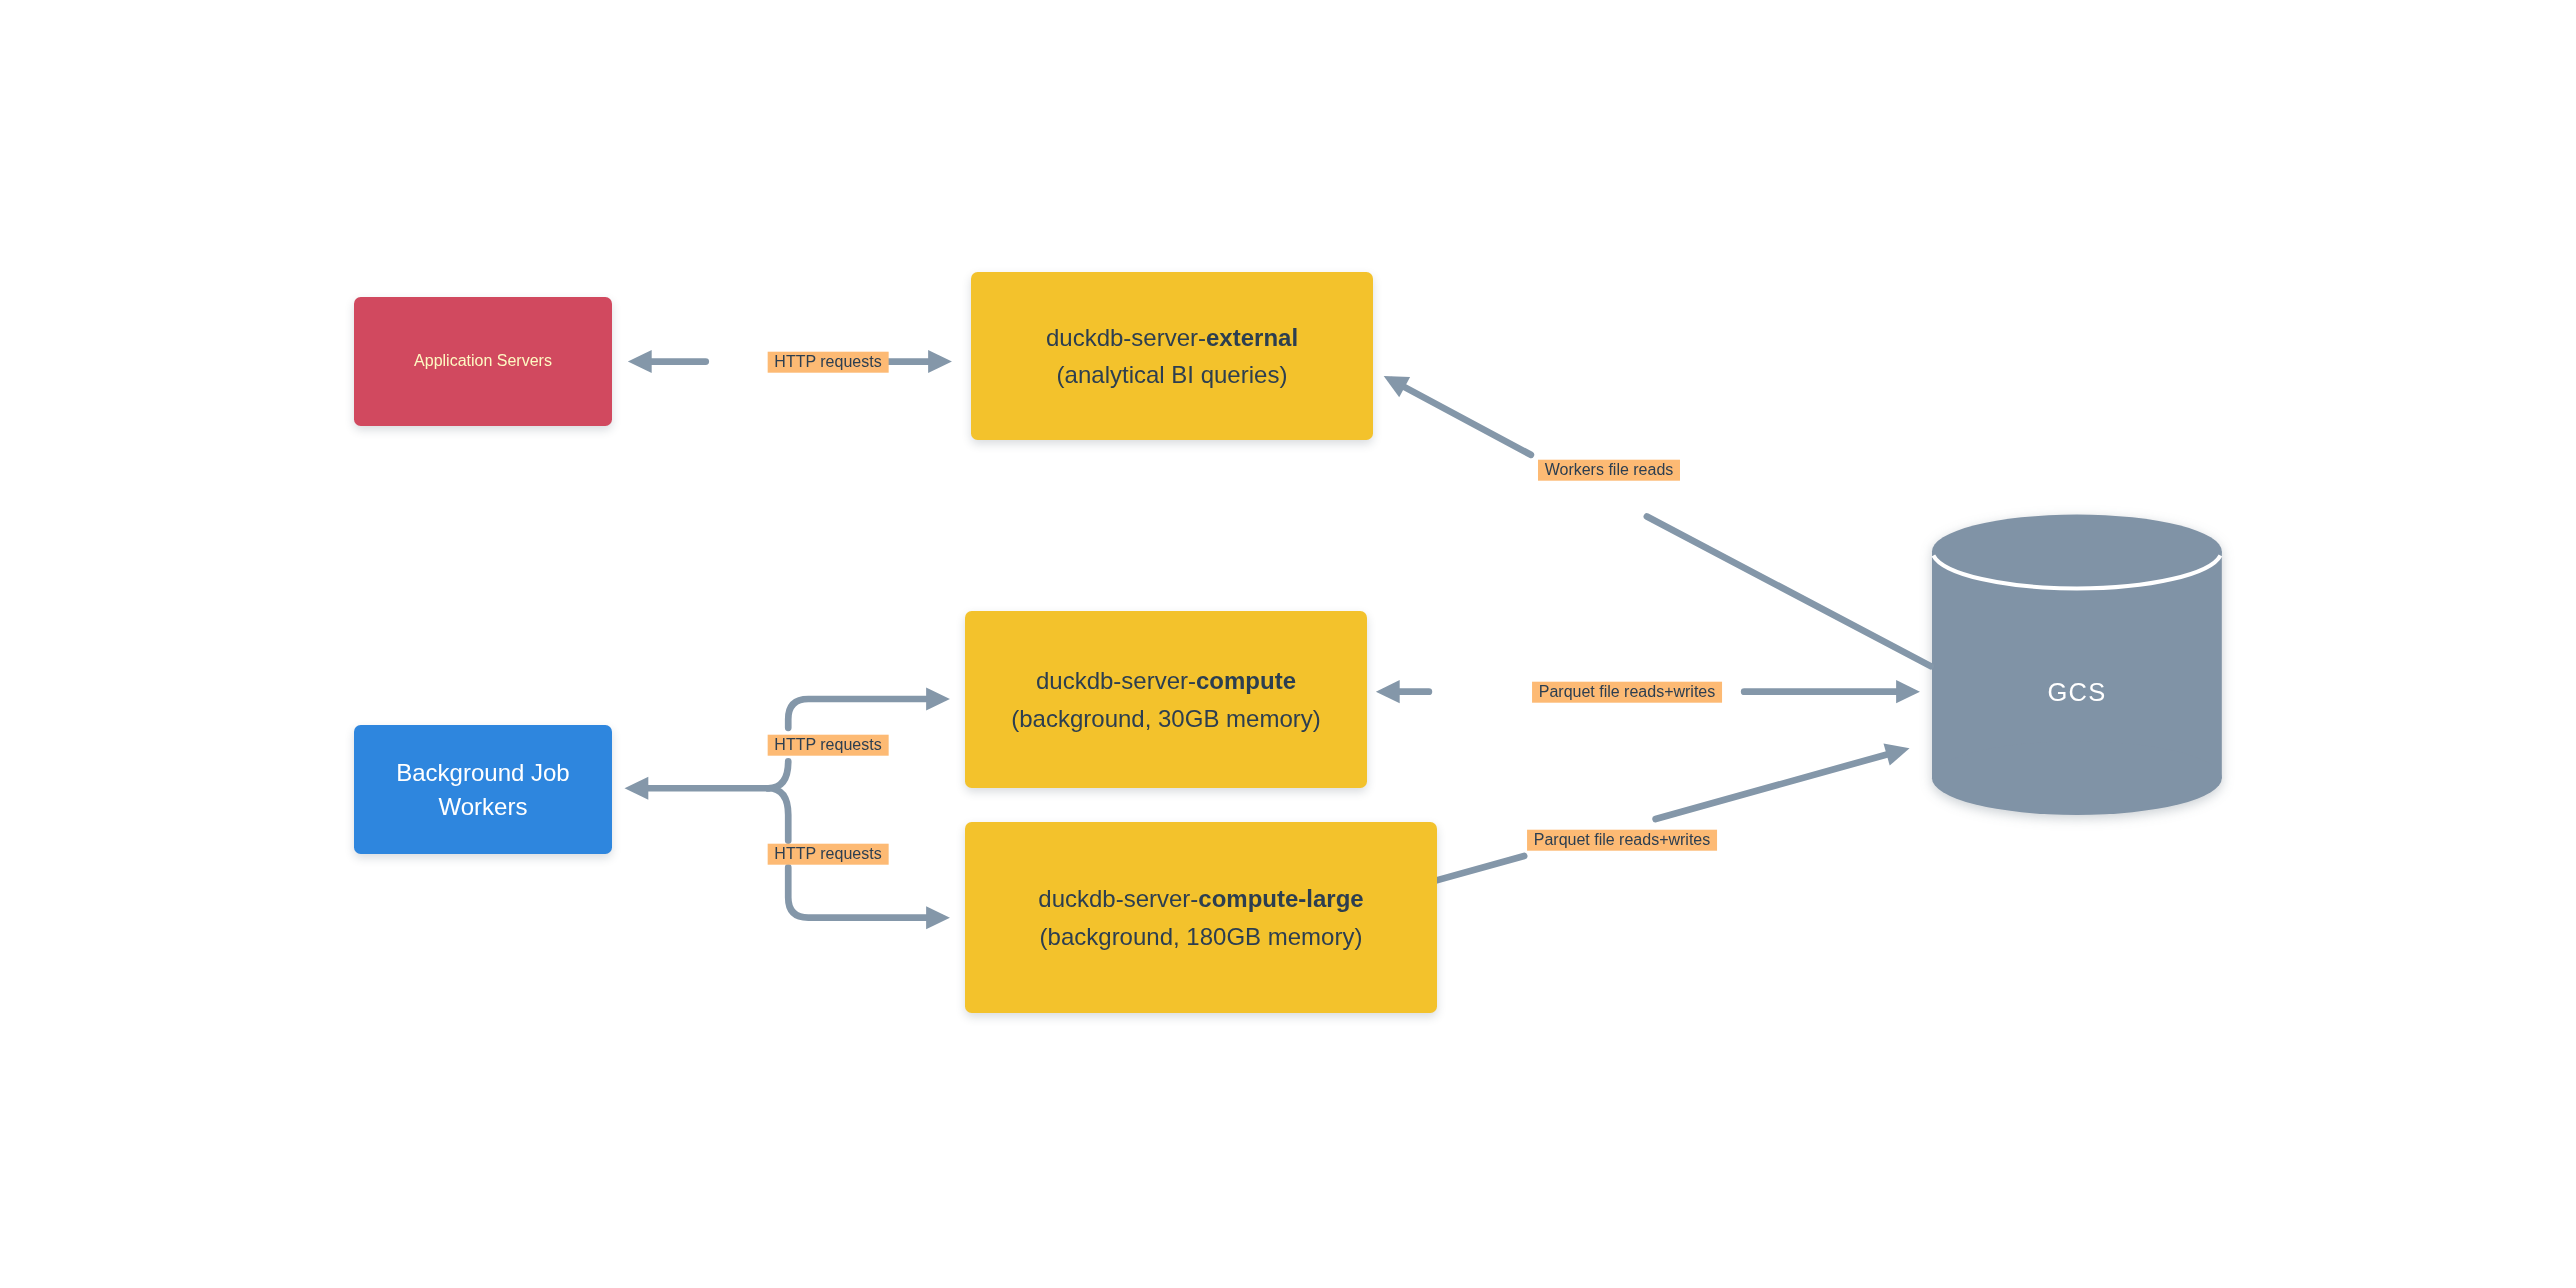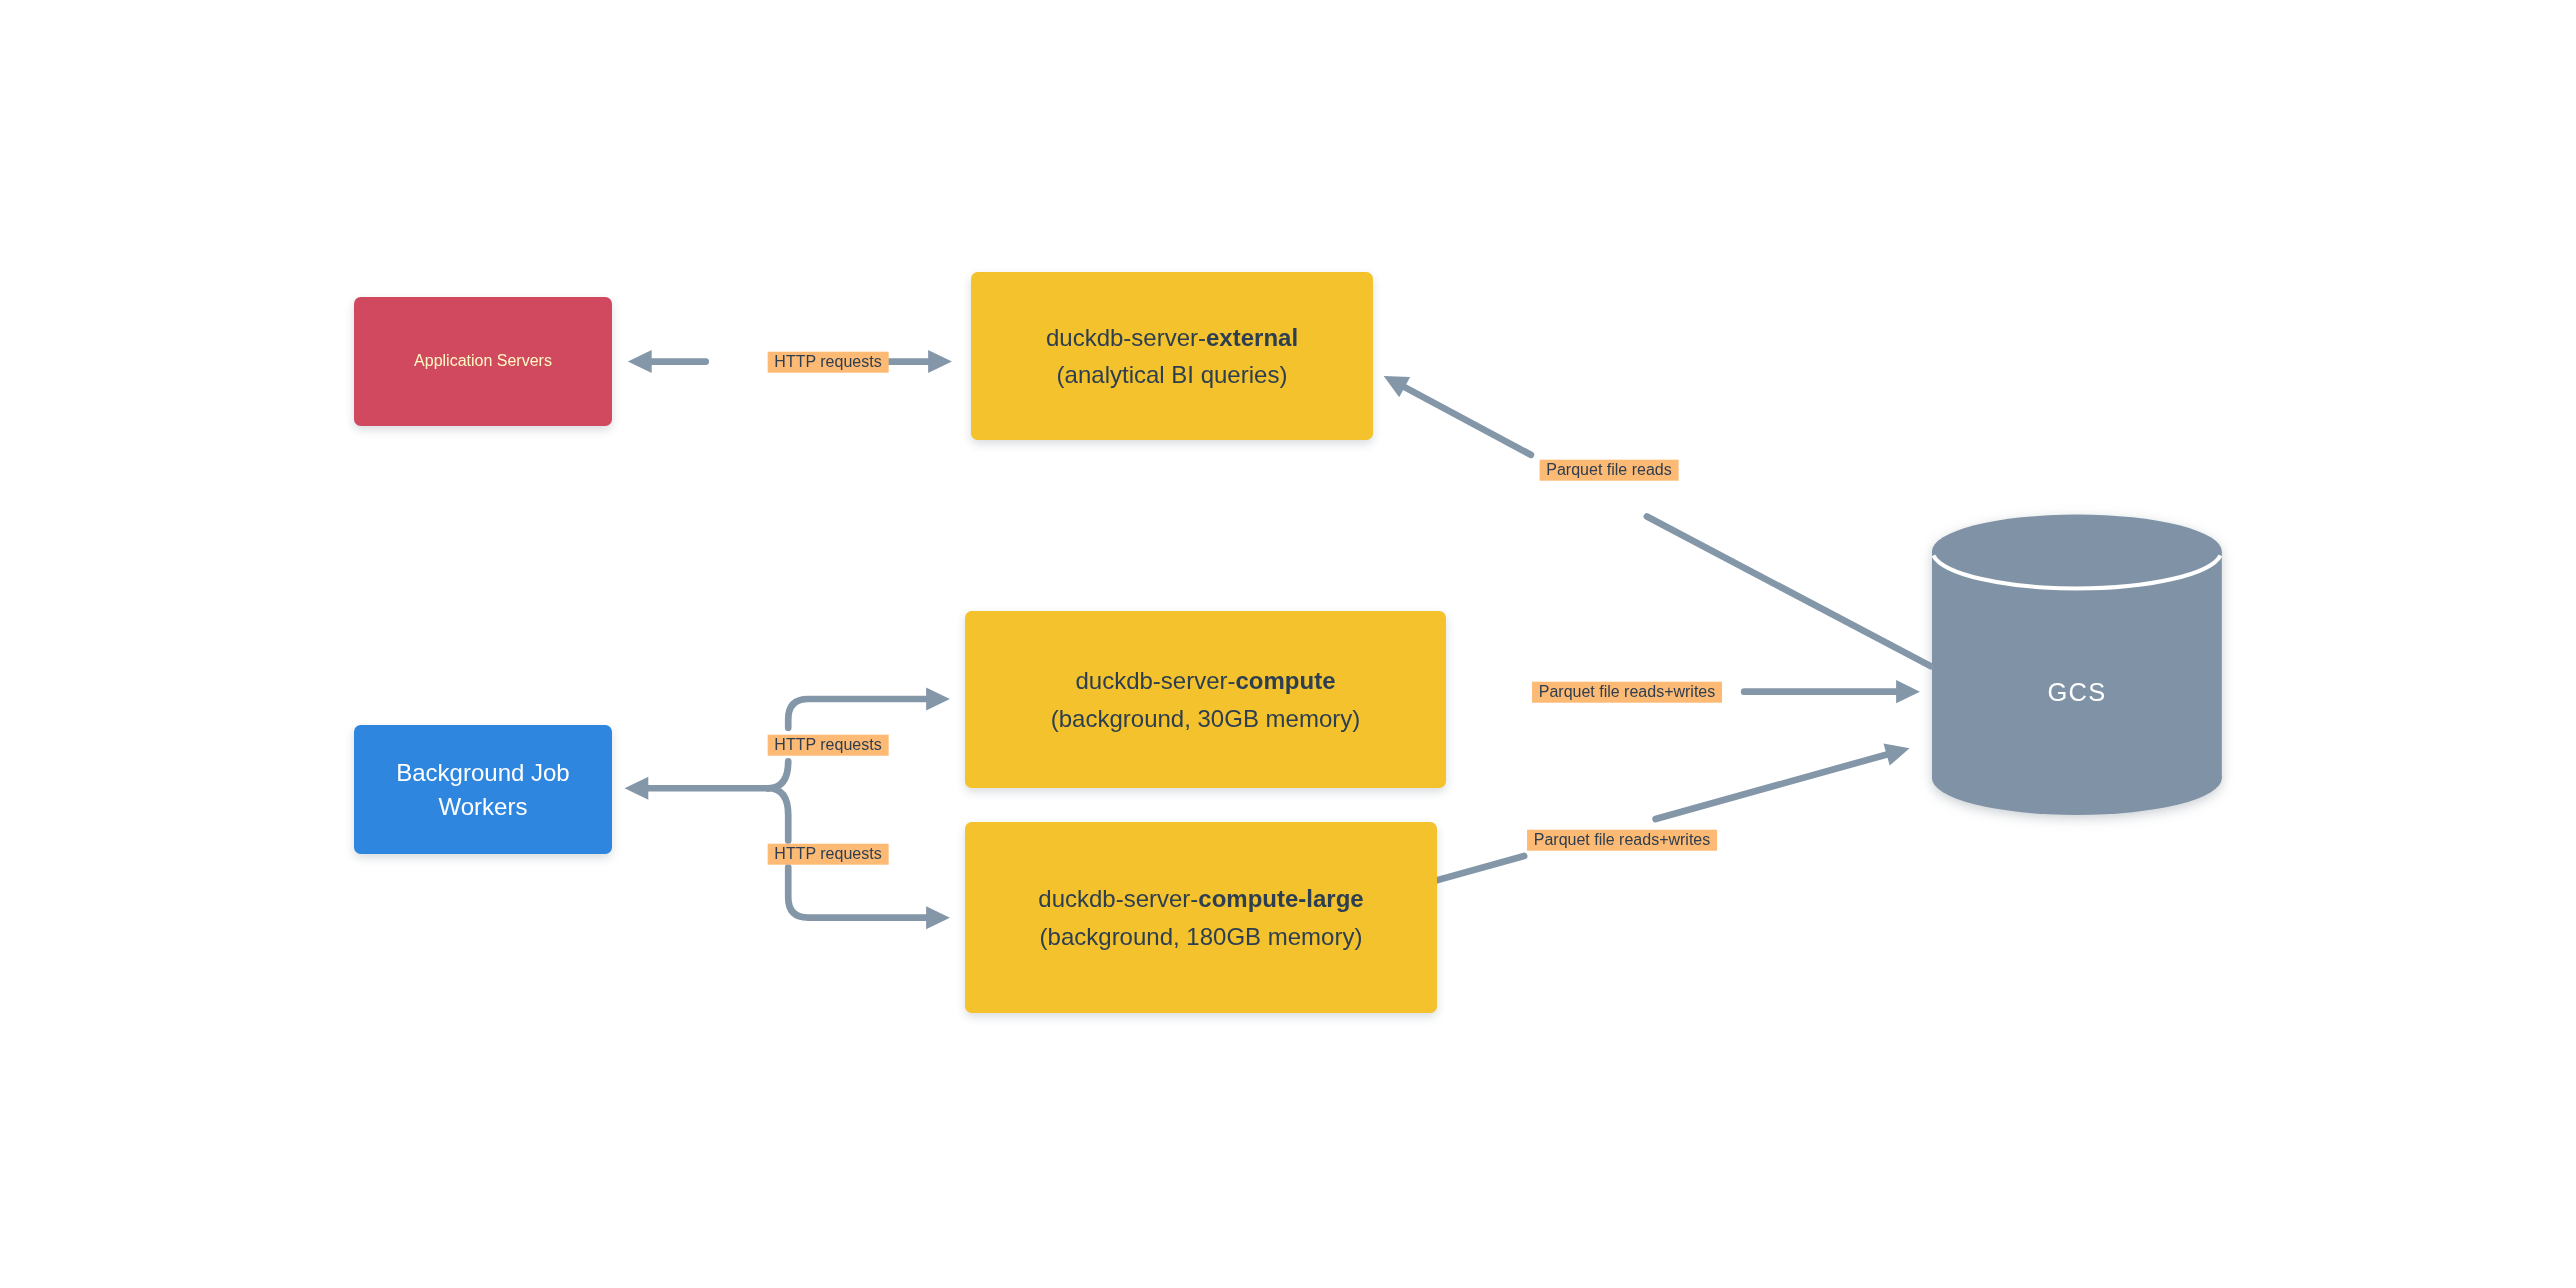--- a/index.html
+++ b/index.html
@@ -64,21 +64,21 @@
   .node.yellow {
     background: #F3C22C;
     color: #2C3E50;
     font-size: 24px;
     font-weight: 400;
     padding: 0 13.4px;
     box-sizing: border-box;
   }
   .node.yellow b { font-weight: 700; }
   #node-external      { left: 965px; top: 272px;  width: 402px; height: 168px; margin-left: 6px; }
-  #node-compute       { left: 965px; top: 611px;  width: 481px; height: 177px; }
+  #node-compute       { left: 965px; top: 611px;  width: 402px; height: 177px; }
   #node-compute-large { left: 965px; top: 822px; width: 472px; height: 191px; }
   .node .subtitle { margin-top: 4px; }
 
   .edge-label {
     position: absolute;
     transform: translate(-50%, -50%);
     background: #fdba74;
     padding: 1.3px 6.7px;
     font-size: 16px;
     font-weight: 500;
@@ -163,18 +163,18 @@
   <div class="node yellow" id="node-compute-large">
     <div><span>duckdb-server-</span><b>compute-large</b></div>
     <div class="subtitle">(background, 180GB memory)</div>
   </div>
 
   <div class="gcs-label">GCS</div>
 
   <div class="edge-label" id="lbl-http-app">HTTP requests</div>
   <div class="edge-label" id="lbl-http-compute">HTTP requests</div>
   <div class="edge-label" id="lbl-http-compute-large">HTTP requests</div>
-  <div class="edge-label" id="lbl-parquet-reads">Parquet file reads</div>
+  <div class="edge-label" id="lbl-parquet-reads">Workers file reads</div>
   <div class="edge-label" id="lbl-rw-compute">Parquet file reads+writes</div>
   <div class="edge-label" id="lbl-rw-compute-large">Parquet file reads+writes</div>
 
 </div>
 
 
 </body></html>

